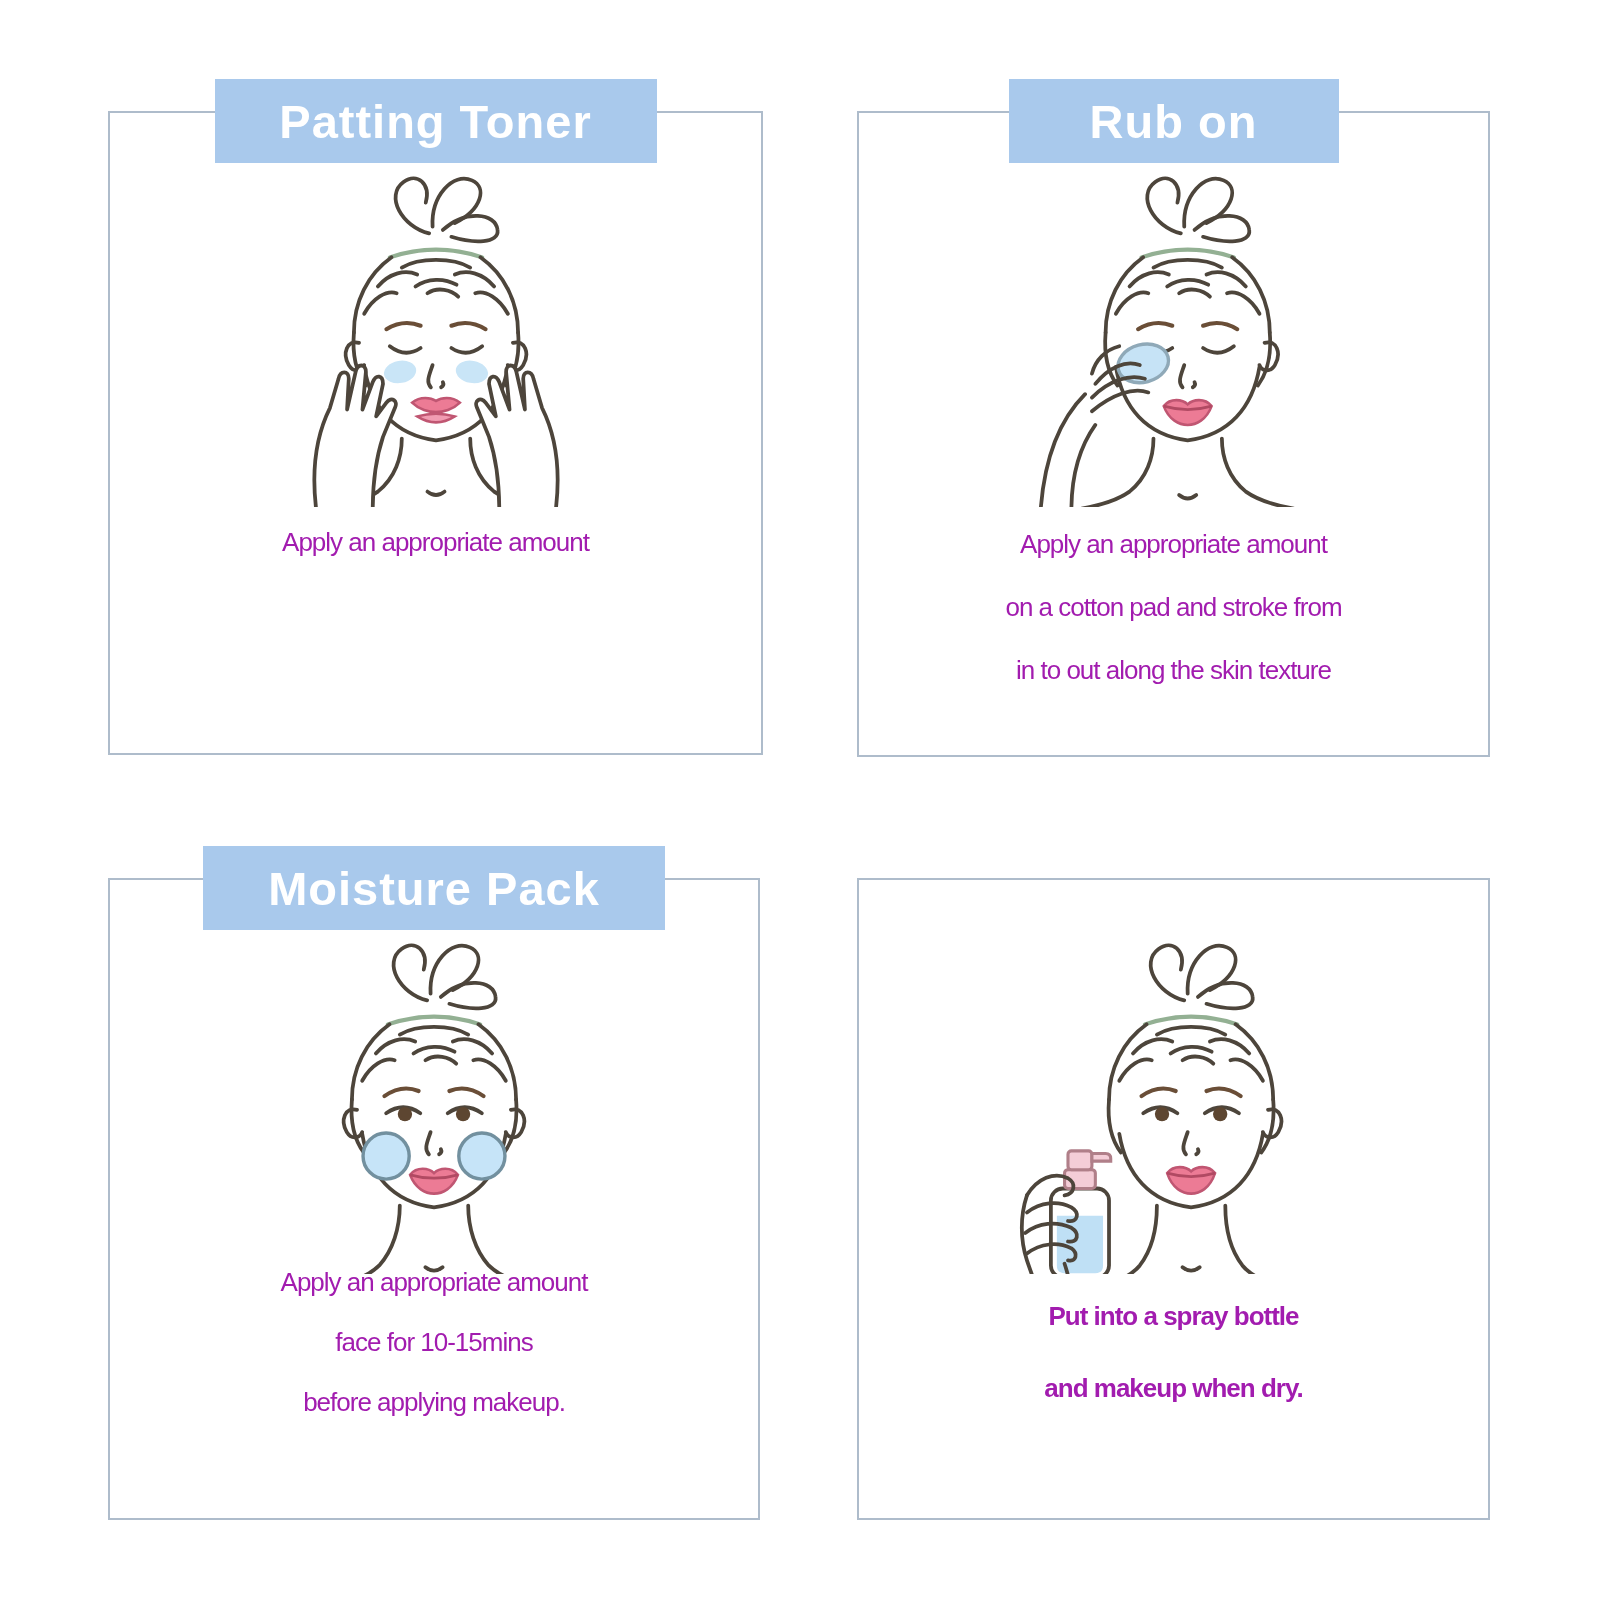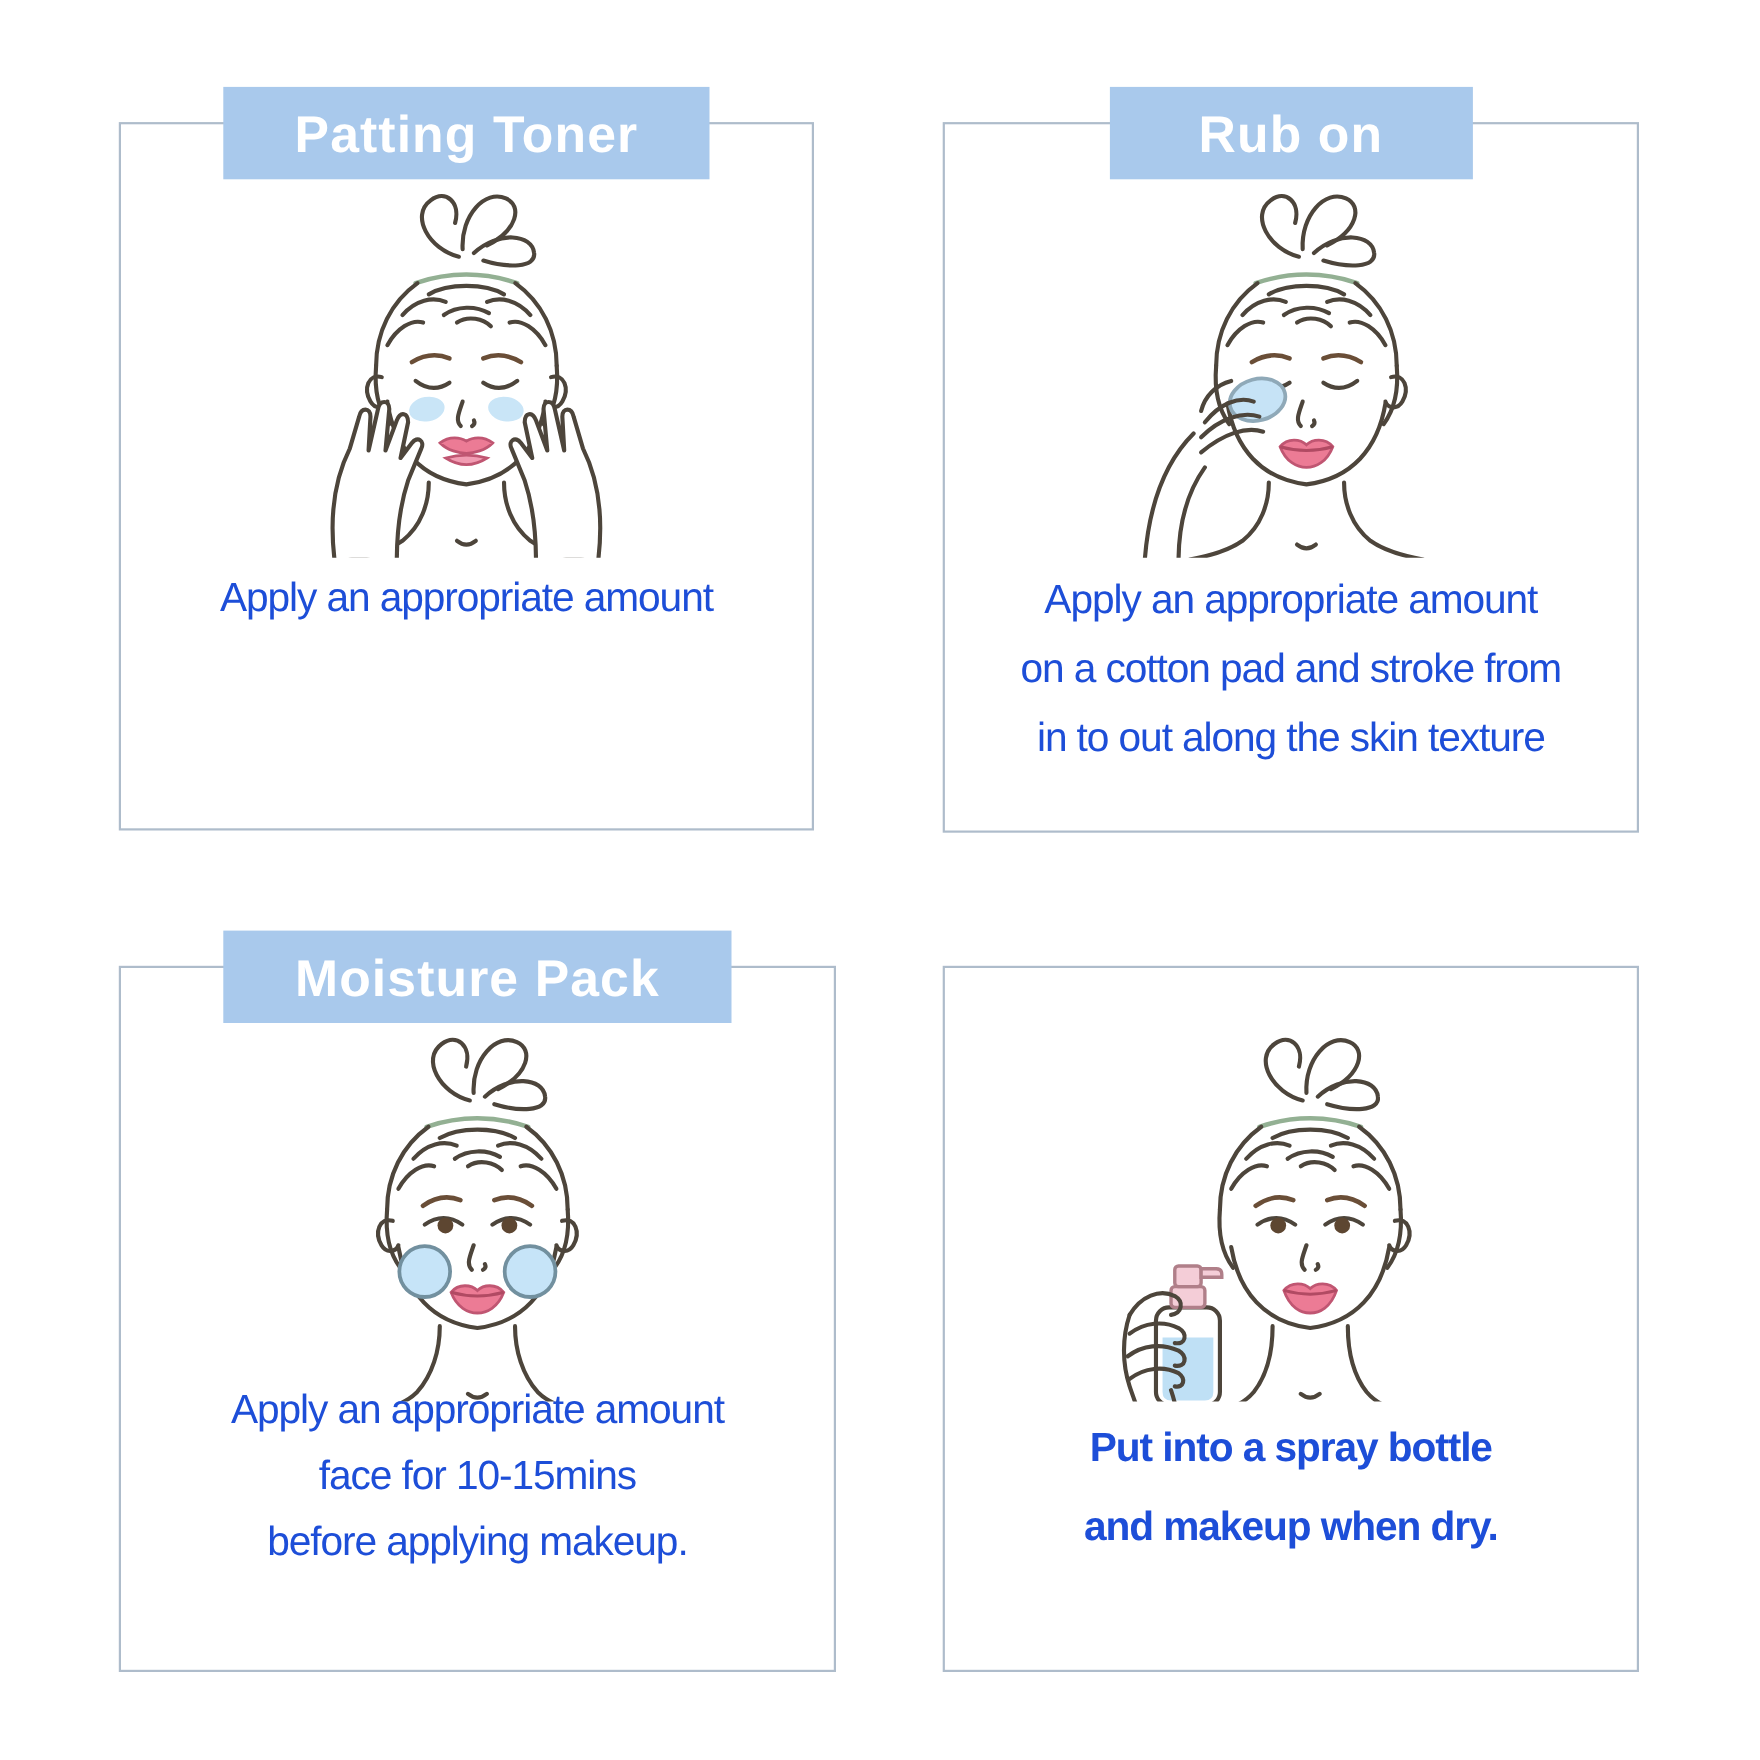--- a/index.html
+++ b/index.html
@@ -1,33 +1,33 @@
 <!DOCTYPE html>
 <html><head>
 <meta charset="utf-8">
 <style>
   html,body{margin:0;padding:0;background:#fff;}
   .page{position:relative;width:1600px;height:1600px;background:#ffffff;overflow:hidden;
         font-family:"Liberation Sans","DejaVu Sans",sans-serif;}
   .panel{position:absolute;border:2px solid #aebccb;background:#fff;}
-  .p1{left:108px;top:111px;width:628px;height:640px;}
+  .p1{left:108px;top:111px;width:628px;height:640px;padding-left:23px;}
   .p2{left:857px;top:111px;width:629px;height:642px;}
   .p3{left:108px;top:878px;width:628px;height:638px;padding-left:20px;}
   .p4{left:857px;top:878px;width:629px;height:638px;}
   .banner{position:absolute;top:-34px;left:50%;transform:translateX(-50%);
           height:84px;line-height:86px;background:#a9c9ec;color:#ffffff;
           font-weight:bold;font-size:47px;text-align:center;letter-spacing:1px;white-space:nowrap;}
   .p1 .banner{width:442px;}
   .p2 .banner{width:330px;}
   .p3 .banner{width:462px;}
   .p4 .banner{width:330px;}
   .illus{position:absolute;top:52px;left:50%;transform:translateX(-50%);width:342px;height:342px;}
   .illus svg{width:100%;height:100%;display:block;}
-  .caption{position:absolute;left:0;right:0;text-align:center;color:#1d4ed8;
-           font-size:37px;letter-spacing:-1px;line-height:63px;}
+  .caption{position:absolute;left:0;right:0;text-align:center;color:#a21caf;
+           font-size:26px;letter-spacing:-1px;line-height:63px;}
   .p1 .caption{top:398px;}
   .p2 .caption{top:400px;}
   .p3 .caption{top:372px;line-height:60px;}
   .p4 .caption{top:400px;line-height:72px;font-weight:bold;}
   
   .ln{fill:none;stroke:#4d453b;stroke-width:2.2;stroke-linecap:round;stroke-linejoin:round;}
   .brow{fill:none;stroke:#6a4e37;stroke-width:2.4;stroke-linecap:round;}
   .green{fill:none;stroke:#93b093;stroke-width:2.4;stroke-linecap:round;}
   .hand{fill:#ffffff;stroke:#4d453b;stroke-width:2.2;stroke-linecap:round;stroke-linejoin:round;}
 </style>

